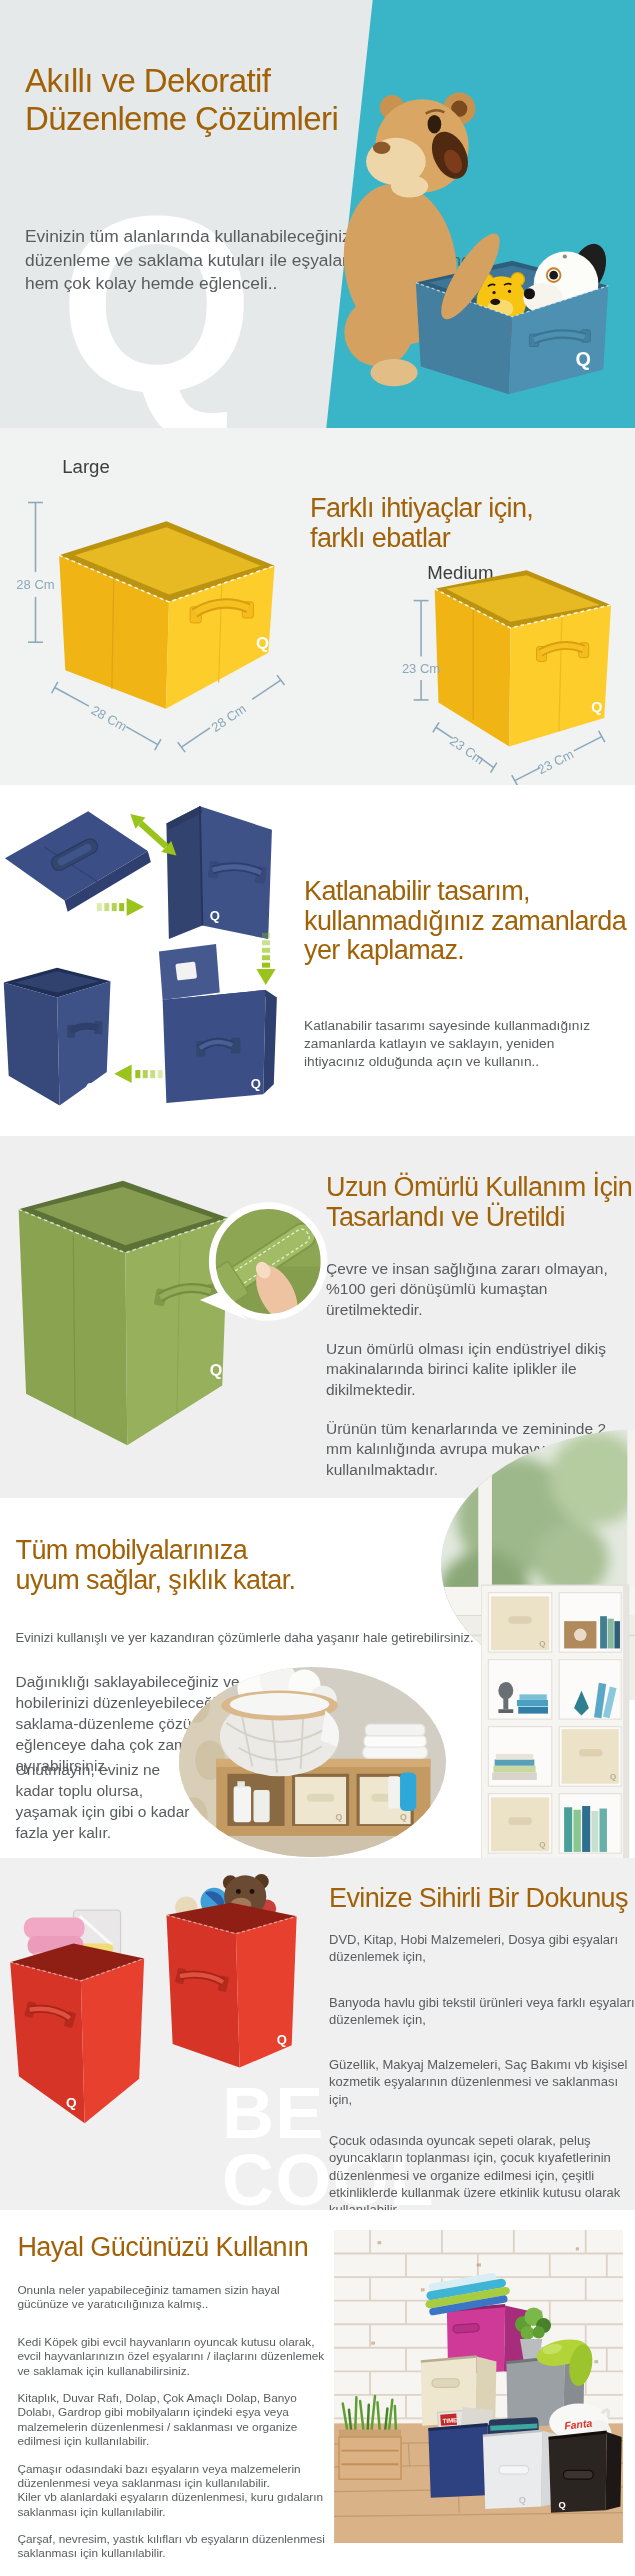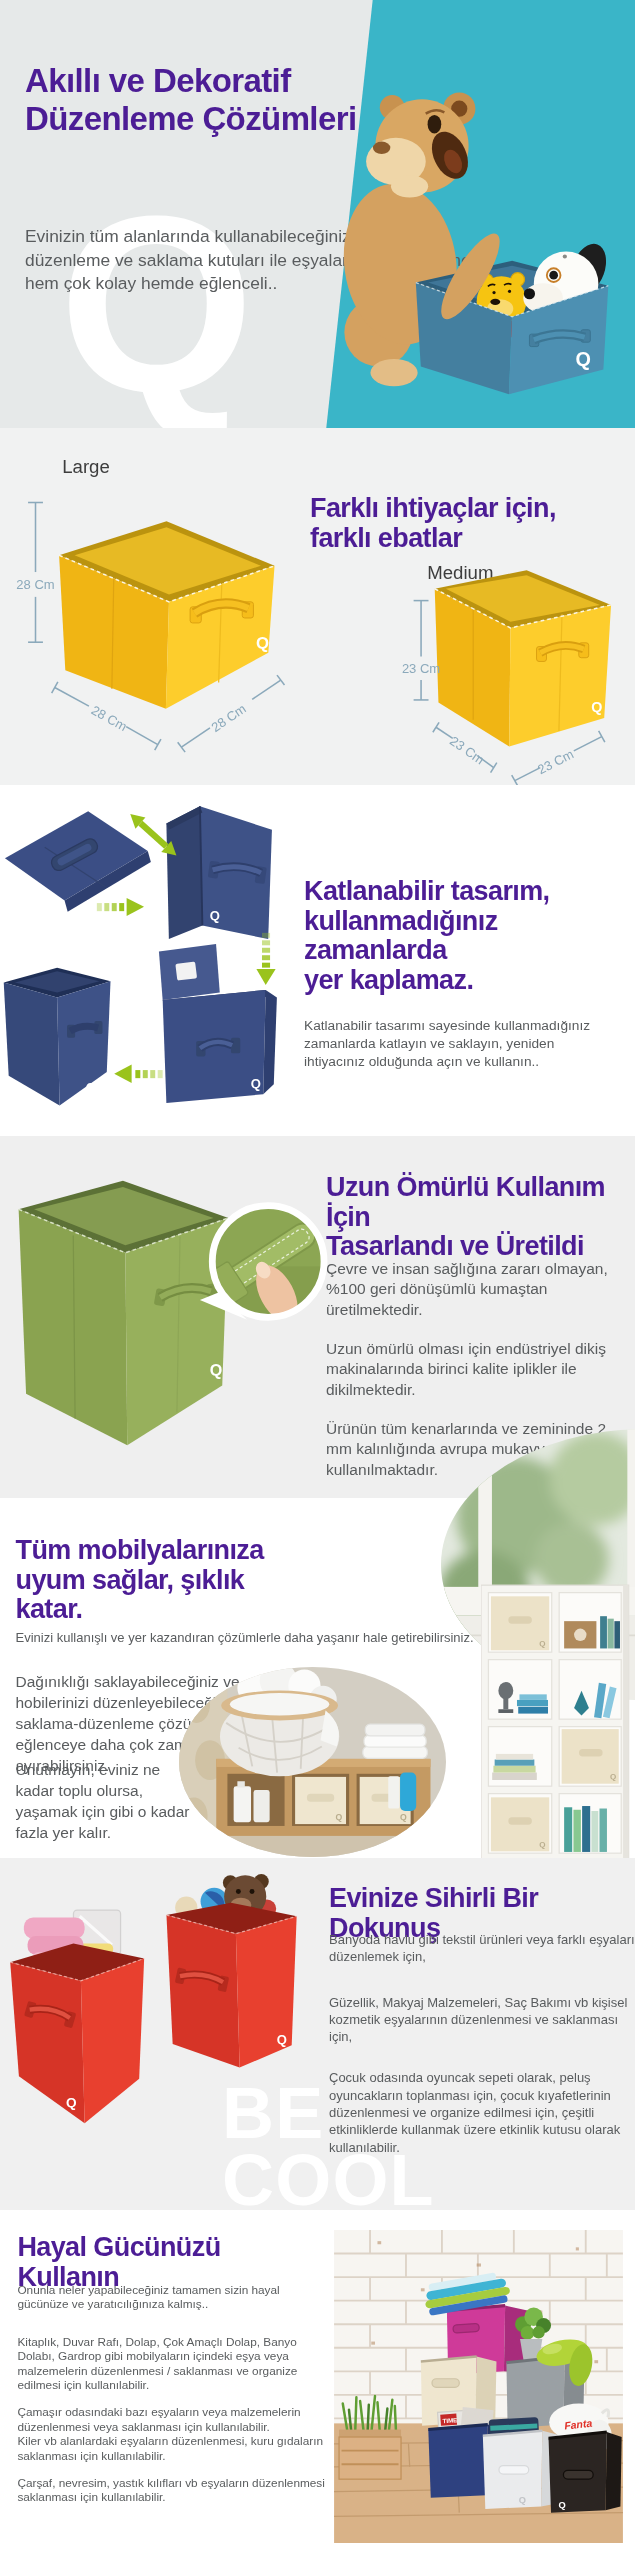--- a/index.html
+++ b/index.html
@@ -1,20 +1,20 @@
 <!DOCTYPE html>
 <html style="font-size:10px"><head>
 <meta charset="utf-8">
 <style>
   html,body{margin:0;padding:0}
   .page{position:relative;width:636px;height:2576px;background:#fff;overflow:hidden;
         font-family:"Liberation Sans",sans-serif;color:#2b2b2b}
   .sec{position:absolute;left:0;width:636px}
   .abs{position:absolute}
-  .h{font-weight:bold;color:#4c1d95;white-space:pre-line;letter-spacing:-0.6px;line-height:1.1}
+  .h{font-weight:normal;color:#a16207;white-space:pre-line;letter-spacing:-0.6px;line-height:1.1}
   .h1{font-size:33px;line-height:1.16}
   .h2{font-size:27px}
   .body-txt{color:#595c5e;white-space:pre-line}
   .wm-q{color:#fff;font-weight:bold;line-height:1}
   .wm-becool{color:#fff;font-weight:bold;font-size:72px;line-height:.93;white-space:pre-line;letter-spacing:1.2px}
   .para{margin:0 0 18.6px 0}
   svg{display:block}
   text{font-family:"Liberation Sans",sans-serif}
   .dimtxt{fill:#8ba9bb;font-size:21px}
   .q-white{fill:#fff;font-weight:bold}
@@ -487,20 +487,21 @@
         <rect x="178" y="372" width="11" height="66" fill="#c8e0d0"></rect>
         <rect x="191" y="368" width="12" height="70" fill="#68b0a8"></rect>
       </g>
   </svg>
 
   <div class="sec" style="top:1858px;height:353px;background:#f0f0f0">
     <div class="abs wm-becool" style="left:222px;top:222px">BE
 COOL</div>
     <div class="abs h h2" style="left:329px;top:26px;width:304px">Evinize Sihirli Bir Dokunuş</div>
     <div class="abs" style="left:329px;top:73px;width:307px;font-size:13px;line-height:1.33">
+      <p class="para body-txt" style="margin-bottom:28px">DVD, Kitap, Hobi Malzemeleri, Dosya gibi eşyaları düzenlemek için,</p>
       <p class="para body-txt" style="margin-bottom:28px">Banyoda havlu gibi tekstil ürünleri veya farklı eşyaları düzenlemek için,</p>
       <p class="para body-txt" style="margin-bottom:24px">Güzellik, Makyaj Malzemeleri, Saç Bakımı vb kişisel kozmetik eşyalarının düzenlenmesi ve saklanması için,</p>
       <p class="para body-txt">Çocuk odasında oyuncak sepeti olarak, peluş oyuncakların toplanması için, çocuk kıyafetlerinin düzenlenmesi ve organize edilmesi için, çeşitli etkinliklerde kullanmak üzere etkinlik kutusu olarak kullanılabilir.</p>
     </div>
 
     <svg class="abs" style="left:0;top:0" width="323" height="279" viewBox="0 0 520 450">
 
       <g>
         <circle cx="345" cy="70" r="22" fill="#3f9fd8"></circle>
           <path d="M330,56 a22,22 0 0,1 30,28 z" fill="#2a5fa8"></path>
@@ -544,20 +545,21 @@
         </g>
         <text x="106" y="402" class="q-white" font-size="22">Q</text>
       </g>
     </svg>
   </div>
 
   <div class="sec" style="top:2210px;height:366px;background:#ffffff">
     <div class="abs h h2" style="left:17.4px;top:23px;width:298px">Hayal Gücünüzü Kullanın</div>
     <div class="abs" style="left:17.4px;top:73px;width:310px;font-size:11.8px;line-height:1.22">
       <p class="para body-txt" style="margin-bottom:23px">Onunla neler yapabileceğiniz tamamen sizin hayal gücünüze ve yaratıcılığınıza kalmış..</p>
+      <p class="para body-txt" style="margin-bottom:13px">Kedi Köpek gibi evcil hayvanların oyuncak kutusu olarak, evcil hayvanlarınızın özel eşyalarını / ilaçlarını düzenlemek ve saklamak için kullanabilirsiniz.</p>
       <p class="para body-txt" style="margin-bottom:13px">Kitaplık, Duvar Rafı, Dolap, Çok Amaçlı Dolap, Banyo Dolabı, Gardrop gibi mobilyaların içindeki eşya veya malzemelerin düzenlenmesi / saklanması ve organize edilmesi için kullanılabilir.</p>
       <p class="para body-txt" style="margin-bottom:13px">Çamaşır odasındaki bazı eşyaların veya malzemelerin düzenlenmesi veya saklanması için kullanılabilir.
 Kiler vb alanlardaki eşyaların düzenlenmesi, kuru gıdaların saklanması için kullanılabilir.</p>
       <p class="para body-txt">Çarşaf, nevresim, yastık kılıfları vb eşyaların düzenlenmesi saklanması için kullanılabilir.</p>
     </div>
 
     <svg class="abs" style="left:334px;top:20px" width="289" height="313" viewBox="0 0 466 505">
 
       <rect width="466" height="318" fill="#f7f5f1"></rect>
       <g stroke="#ddd3c7" stroke-width="3">

